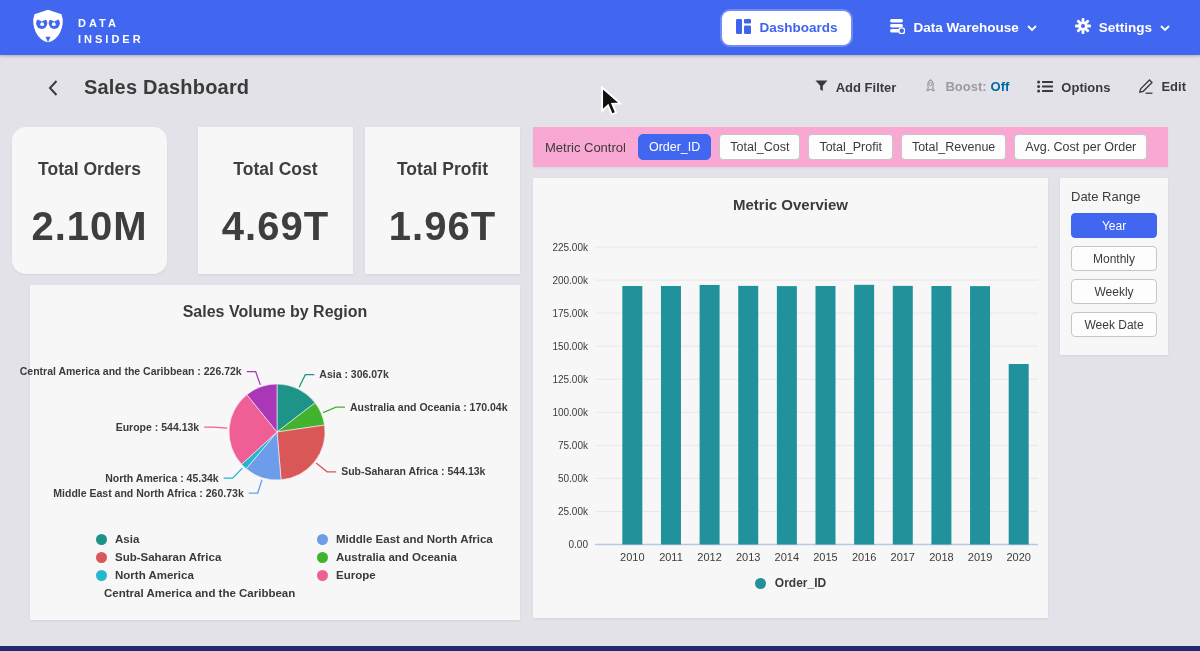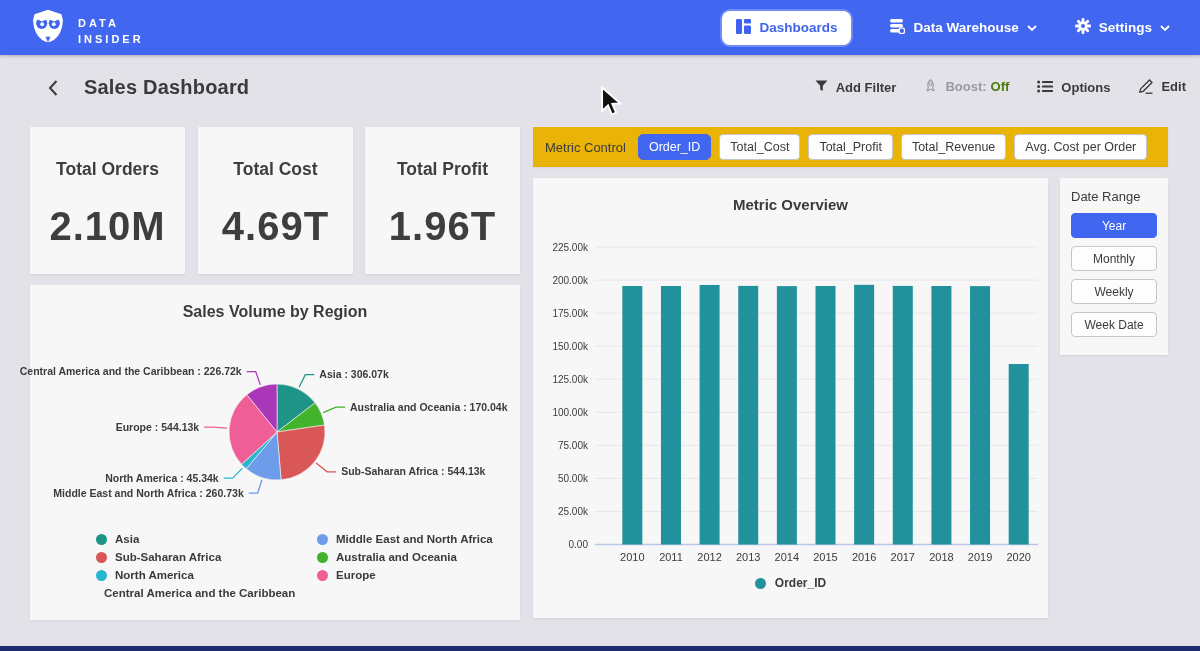--- a/index.html
+++ b/index.html
@@ -22,30 +22,30 @@
 
   
   .header { position:absolute; top:55px; left:16px; width:1200px; height:65px;
     display:flex; align-items:center; padding:4px 30px; }
   .back-btn { background:none; border:none; cursor:pointer; display:flex; align-items:center; }
   .page-title { font-size:20px; font-weight:bold; color:#3a3a3a; margin-left:24px; letter-spacing:.2px; }
   .header-actions { margin-left:auto; display:flex; align-items:center; gap:28px; }
   .h-action { display:flex; align-items:flex-start; gap:8px; font-size:13px; font-weight:bold;
     color:#3a3a3a; background:none; border:none; font-family:inherit; cursor:pointer; }
   .boost-label { color:#9a9aa2; }
-  .boost-value { color:#4d7c0f; }
+  .boost-value { color:#0369a1; }
 
   
   .card { position:absolute; background:#f8f7f8; box-shadow:0 1px 2px rgba(0,0,0,.07); }
   .kpi { width:155px; height:147px; top:127px; text-align:center; }
   .kpi-label { margin-top:32px; font-size:17.5px; font-weight:bold; color:#3e3e3e; }
   .kpi-value { margin-top:24px; font-size:40px; font-weight:bold; color:#3e3e3e; letter-spacing:1px; }
 
   .metric-bar { position:absolute; left:533px; top:127px; width:635px; height:40px;
-    background:#eab308; display:flex; align-items:center; padding:0 12px;
+    background:#f9a8d4; display:flex; align-items:center; padding:0 12px;
     box-shadow:0 1px 2px rgba(0,0,0,.05); }
   .metric-bar-label { font-size:13px; color:#3b3b3b; margin-right:12px; }
   .pill-btn { height:26px; padding:0 10px; margin-right:8px; background:#fdfdfd;
     border:1px solid #c6c6c9; border-radius:4px; font-size:12.5px; color:#3b3b3b;
     font-family:inherit; cursor:pointer; }
   .pill-btn.selected { background:#4166f0; border-color:#4166f0; color:#fff; border-radius:5px; }
 
   .chart-panel { left:533px; top:178px; width:515px; height:440px; }
   .panel-title { text-align:center; margin-top:18px; font-size:15px; font-weight:bold; color:#3b3b3b; }
   .bar-svg { position:absolute; left:0; top:55px; }
@@ -191,21 +191,21 @@
           <svg width="15" height="15" viewBox="0 0 15 15">
             <path d="M11.5 1 L14 3.5 L5.2 12.3 L1.8 13.2 L2.7 9.8 Z" fill="none" stroke="#3a3a3a" stroke-width="1.3"></path>
             <path d="M7.5 14.2 H14.5" stroke="#3a3a3a" stroke-width="1.3"></path>
           </svg>
         </span>
         <span>Edit</span>
       </button>
     </div>
   </div>
 
-  <div class="card kpi" style="left:30px;">
+  <div class="card kpi" style="left:12px;border-radius:14px;">
     <div class="kpi-label">Total Orders</div>
     <div class="kpi-value">2.10M</div>
   </div>
   <div class="card kpi" style="left:198px;">
     <div class="kpi-label">Total Cost</div>
     <div class="kpi-value">4.69T</div>
   </div>
   <div class="card kpi" style="left:365px;">
     <div class="kpi-label">Total Profit</div>
     <div class="kpi-value">1.96T</div>

